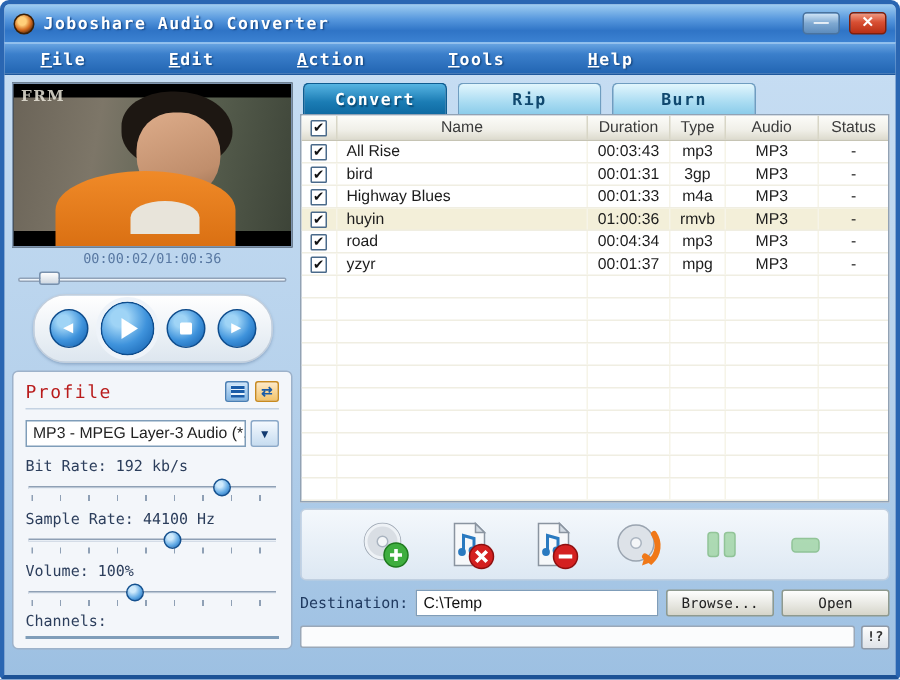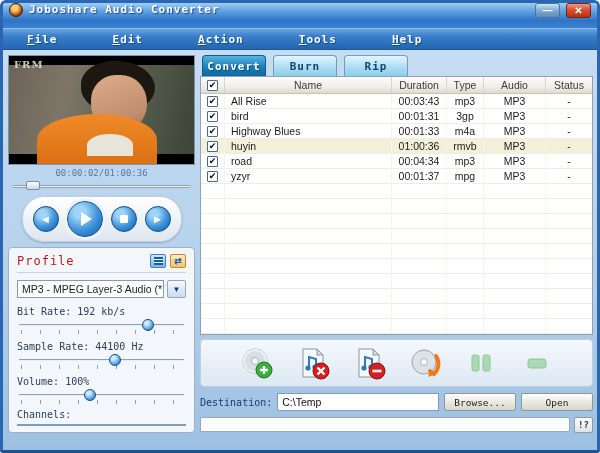--- a/index.html
+++ b/index.html
@@ -13,21 +13,21 @@
     border-radius:6px 6px 3px 3px;
     background: linear-gradient(180deg,#c9dff4 0%,#b7d2ec 55%,#9dc0e2 100%);
     display:flex; flex-direction:column;
     position:relative;
   }
 
   
   .titlebar {
     height:25px; flex:0 0 25px;
     background: linear-gradient(180deg,#9ecdf2 0%,#5697dd 40%,#2f74c6 70%,#3c82d2 100%);
-    display:flex; padding:0 6px;
+    display:flex; align-items:center; padding:0 6px;
     border-radius:3px 3px 0 0;
   }
   .app-icon { width:14px; height:14px; border-radius:50%;
     background: radial-gradient(circle at 40% 35%, #ffcf7a 0 25%, #d2691e 55%, #5a2f10 80%);
     border:1px solid #3a2008; margin-right:6px; flex:0 0 14px;}
   .title-text { color:#fff; font-family:"DejaVu Sans Mono", monospace; font-weight:bold;
     font-size:11px; letter-spacing:1px; text-shadow:1px 1px 1px #1a4c8c; flex:1; }
   .win-btn { width:25px; height:15px; border-radius:3px; margin-left:6px;
     display:flex; align-items:center; justify-content:center;
     color:#fff; font-weight:bold; font-size:10px; line-height:1; cursor:default;
@@ -117,21 +117,21 @@
     background:repeating-linear-gradient(90deg,#8fa0b5 0 1px,transparent 1px 19px); }
   .sl-thumb { position:absolute; top:0px; width:12px; height:12px; margin-left:-6px; border-radius:50%;
     background:radial-gradient(circle at 35% 30%, #cfeafc 0 20%, #5fa8e4 60%, #1e66b0 95%);
     border:1px solid #14508e; }
   .channels-row { margin-top:6px; }
   .channels-select { margin-top:4px;font-family:Liberation Serif, serif; }
 
   
   .right-col { flex:1; display:flex; flex-direction:column; min-height:0; }
   .tabbar { height:21px; flex:0 0 21px; display:flex; gap:7px; padding-left:2px; }
-  .tab { width:64px; border-radius:4px 4px 0 0; display:flex; align-items:center; justify-content:center;
+  .tab { width:96px; border-radius:4px 4px 0 0; display:flex; align-items:center; justify-content:center;
     font-family:"DejaVu Sans Mono", monospace; font-weight:bold; font-size:11px; letter-spacing:1px;
     border:1px solid #6f9dc0; border-bottom:none; cursor:default; }
   .tab-active { background:linear-gradient(180deg,#56b4e2 0%,#1b7cb4 60%,#0f6aa2 100%);
     color:#fff; text-shadow:1px 1px 1px #0a4a74; border-color:#0e5c90; }
   .tab-idle { background:linear-gradient(180deg,#e2f6fd 0%,#aadcf2 60%,#8cccea 100%); color:#10486e; }
 
   .table-wrap { flex:1; border:1px solid #92a2b4; background:#fff; display:flex; flex-direction:column;
     min-height:0; overflow:hidden; }
   .t-header { height:17px; flex:0 0 17px; display:flex;
     background:linear-gradient(180deg,#fcfcf9 0%,#f0efe8 60%,#ddDBce 100%);
@@ -284,22 +284,22 @@
           <span>2 (Stereo)</span>
           <span class="chev">▼</span>
         </div>
       </div>
     </div>
 
     <div class="right-col">
 
       <div class="tabbar">
         <div class="tab tab-active">Convert</div>
+        <div class="tab tab-idle">Rip</div>
         <div class="tab tab-idle">Burn</div>
-        <div class="tab tab-idle">Rip</div>
       </div>
 
       <div class="table-wrap">
         <div class="t-header">
           <div class="hc col-cb">
               <span class="cb-box">✔</span>
             </div>
           <div class="hc col-name">Name</div>
           <div class="hc col-dur">Duration</div>
           <div class="hc col-type">Type</div>

